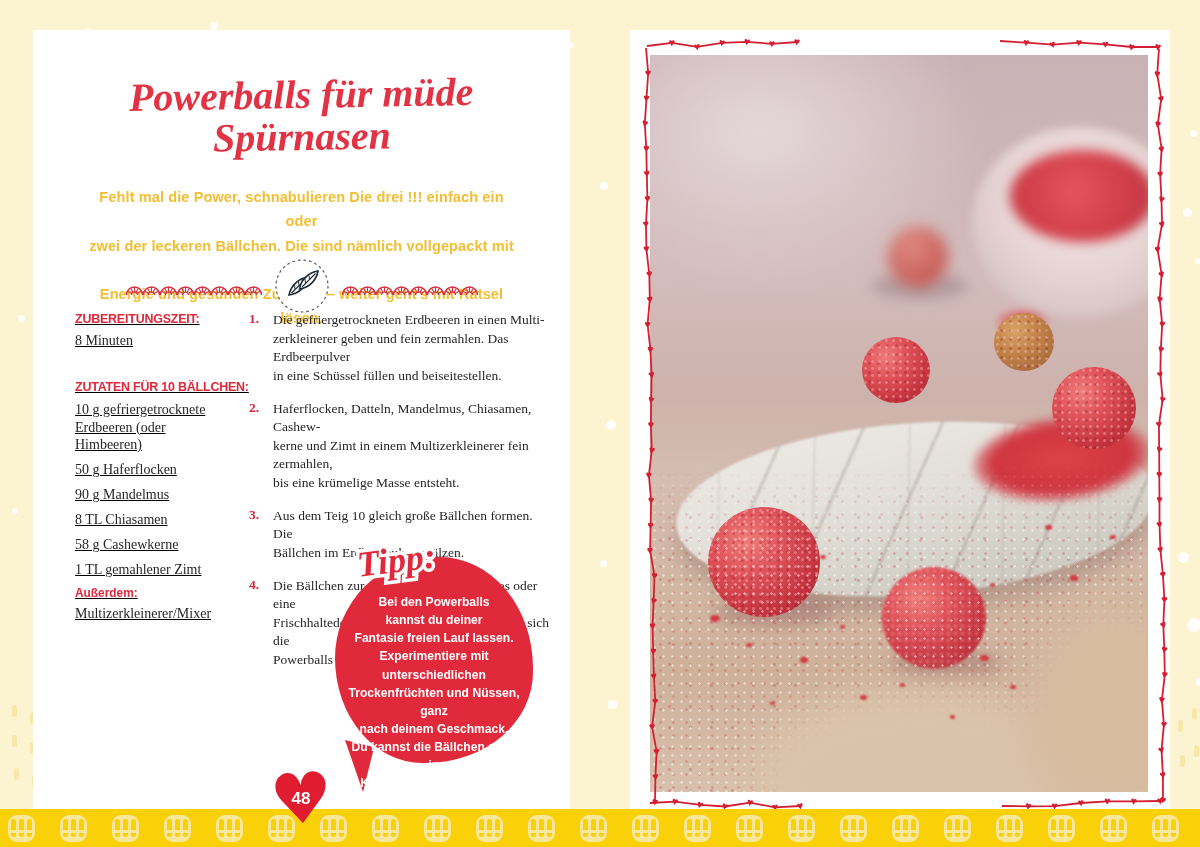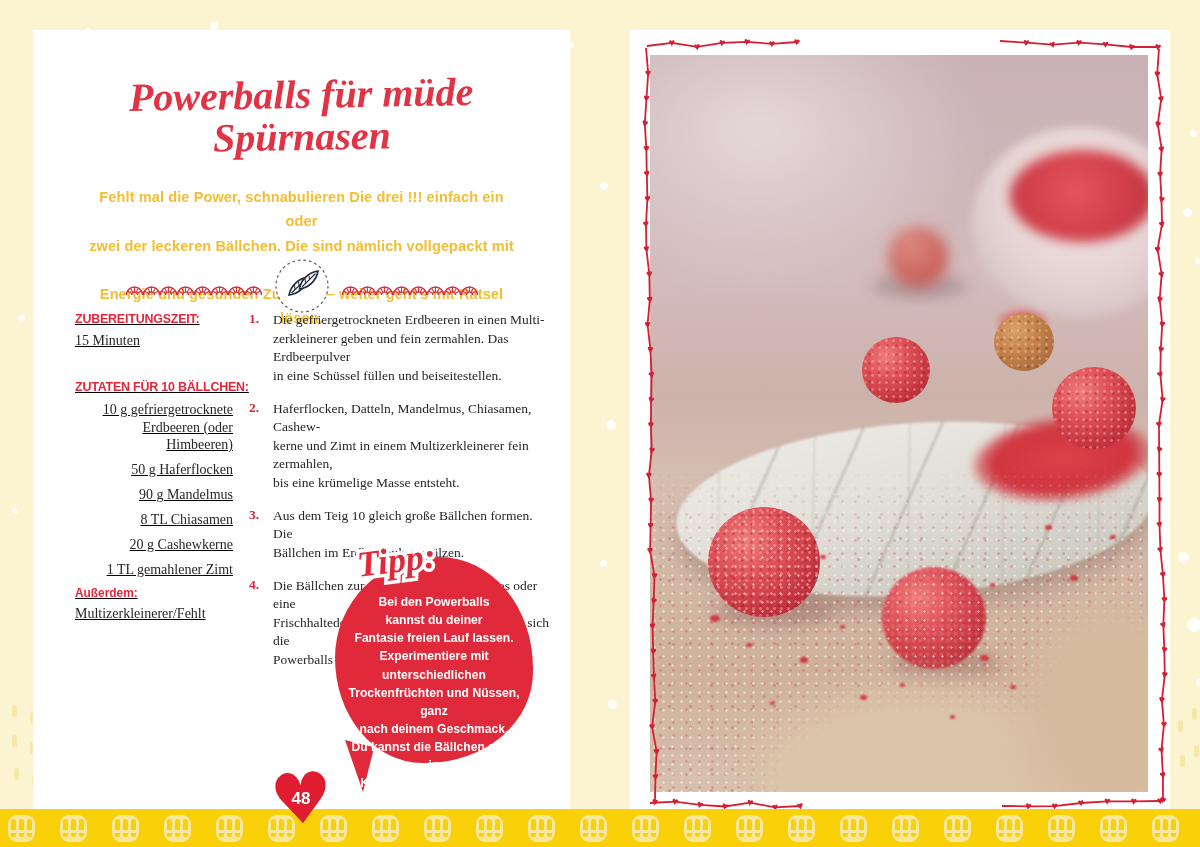--- a/index.html
+++ b/index.html
@@ -26,21 +26,21 @@
     justify-content:center;align-items:center;gap:12px;}
   .scallop-svg{width:136px;height:26px;}
   #leaf-badge{width:56px;height:56px;}
 
   #columns{position:absolute;left:42px;top:281px;width:478px;display:flex;gap:16px;}
   #ing-col{width:158px;flex:none;text-decoration:underline;}
   .red-heading{color:#e2273b;font-weight:bold;font-size:13.5px;letter-spacing:-.2px;
     transform:scaleX(.92);transform-origin:left;white-space:nowrap;margin:0 0 7px 0;}
   .serif-text{font-family:"Liberation Serif",serif;color:#262626;font-size:14px;}
   #prep-value{margin:0 0 30px 0;}
-  .ing-item{white-space:pre-line;line-height:1.25;margin:0 0 7.5px 0;text-align:right;}
+  .ing-item{white-space:pre-line;line-height:1.25;margin:0 0 7.5px 0;}
   #extra-label{color:#e2273b;font-weight:bold;font-size:12.5px;margin:2px 0 6px 0;
     transform:scaleX(.95);transform-origin:left;}
 
   #steps-col{flex:1;}
   .step{display:flex;gap:9px;margin:0 0 14px 0;}
   .step-num{font-family:"Liberation Serif",serif;font-weight:bold;color:#d7273d;
     font-size:13.5px;width:15px;flex:none;}
   .step-text{font-family:"Liberation Serif",serif;color:#262626;font-size:13.5px;
     line-height:1.38;white-space:pre-line;}
 
@@ -309,33 +309,33 @@
           <line x1="127.5" y1="19.5" x2="127.5" y2="14" stroke="#d63041" stroke-width="1.1"></line>
           <line x1="128.75" y1="19.834936490538905" x2="131.5" y2="15.071796769724491" stroke="#d63041" stroke-width="1.1"></line>
           <line x1="129.6650635094611" y1="20.75" x2="134.4282032302755" y2="18" stroke="#d63041" stroke-width="1.1"></line>
           <path d="M 124.5 22 A 3 3 0 0 1 130.5 22" fill="none" stroke="#d63041" stroke-width="1.2"></path>
         </svg>
     </div>
 
     <div id="columns">
       <div id="ing-col">
         <p class="red-heading">ZUBEREITUNGSZEIT:</p>
-        <p class="serif-text" id="prep-value">15 Minuten</p>
+        <p class="serif-text" id="prep-value">8 Minuten</p>
         <p class="red-heading">ZUTATEN FÜR 10 BÄLLCHEN:</p>
         <div id="ing-list">
             <p class="serif-text ing-item">10 g gefriergetrocknete
 Erdbeeren (oder Himbeeren)</p>
             <p class="serif-text ing-item">50 g Haferflocken</p>
             <p class="serif-text ing-item">90 g Mandelmus</p>
             <p class="serif-text ing-item">8 TL Chiasamen</p>
-            <p class="serif-text ing-item">20 g Cashewkerne</p>
+            <p class="serif-text ing-item">58 g Cashewkerne</p>
             <p class="serif-text ing-item">1 TL gemahlener Zimt</p>
           </div>
         <p id="extra-label">Außerdem:</p>
-        <p class="serif-text" style="margin:0">Multizerkleinerer/Fehlt</p>
+        <p class="serif-text" style="margin:0">Multizerkleinerer/Mixer</p>
       </div>
       <div id="steps-col">
           <div class="step">
             <span class="step-num">1.</span>
             <span class="step-text">Die gefriergetrockneten Erdbeeren in einen Multi-
 zerkleinerer geben und fein zermahlen. Das Erdbeerpulver
 in eine Schüssel füllen und beiseitestellen.</span>
           </div>
           <div class="step">
             <span class="step-num">2.</span>

